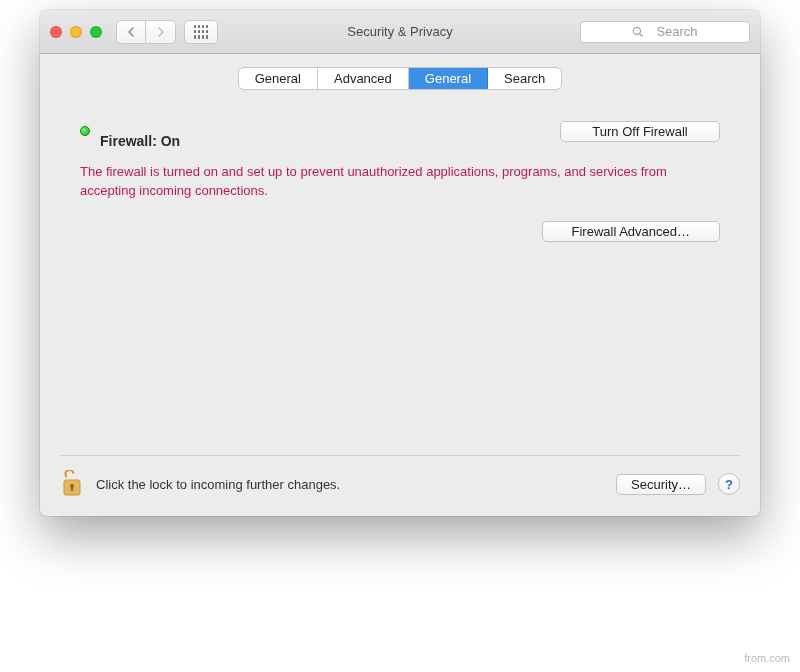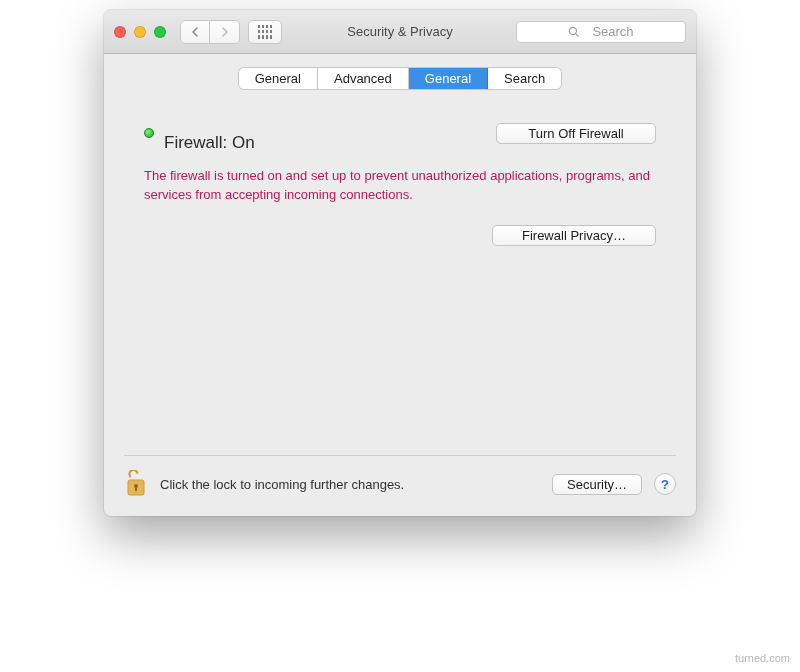--- a/index.html
+++ b/index.html
@@ -7,21 +7,21 @@
       font-family: -apple-system, "Helvetica Neue", Helvetica, Arial, sans-serif;
       background: #fff;
       width: 800px;
       height: 672px;
       display: flex;
       align-items: flex-start;
       justify-content: center;
       padding-top: 10px;
     }
     .window {
-      width: 592px;
+      width: 720px;
       background: #ececec;
       border-radius: 7px;
       box-shadow: 0 20px 50px rgba(0,0,0,0.35), 0 0 0 1px rgba(0,0,0,0.08);
       overflow: hidden;
       position: relative;
     }
     .titlebar {
       height: 44px;
       background: linear-gradient(#e9e9e9, #d9d9d9);
       border-bottom: 1px solid #b6b6b6;
@@ -82,21 +82,21 @@
       padding: 18px 40px 10px 40px;
       min-height: 360px;
       font-size: 13px; color: #2a2a2a;
     }
     .statusrow { display: flex; align-items: center; gap: 10px; margin-bottom: 14px; }
     .status-dot {
       width: 10px; height: 10px; border-radius: 50%;
       background: radial-gradient(circle at 35% 35%, #7cf07c, #1aaa1a);
       border: 0.5px solid #0a8a0a;
     }
-    .status-label { font-weight: 400; font-size: 17px; margin-top: 20px; }
+    .status-label { font-weight: 700; font-size: 14px; margin-top: 20px; }
     .push-btn {
       margin-left: auto;
       background: linear-gradient(#ffffff,#f3f3f3);
       border: 1px solid #c3c3c3; border-radius: 5px;
       padding: 2px 29px; font-size: 13px; color: #222;
       min-width: 160px; text-align: center;
     }
     .desc { line-height: 1.45; color: #be185d; max-width: 640px; }
     .optionsrow { display: flex; justify-content: flex-end; margin-top: 20px; }
     .hr { border-top: 1px solid #cfcfcf; margin: 0 20px; }
@@ -185,34 +185,34 @@
   <div class="content">
     <div class="statusrow">
       <div class="status-dot"></div>
       <div class="status-label">Firewall: On</div>
       <div class="push-btn">Turn Off Firewall</div>
     </div>
 
     <div class="desc">The firewall is turned on and set up to prevent unauthorized applications, programs, and services from accepting incoming connections.</div>
 
     <div class="optionsrow">
-      <div class="push-btn">Firewall Privacy…</div>
+      <div class="push-btn">Firewall Advanced…</div>
     </div>
   </div>
 
   <div class="hr"></div>
 
   <div class="footer">
     <svg class="lock" viewBox="0 0 24 28">
       <path d="M12 1c-3 0-5 2-5 5v2h2V6c0-1.8 1.2-3 3-3s3 1.2 3 3v1h2V6c0-3-2-5-5-5z" fill="#c99a3a" transform="rotate(-20 7 6) translate(-2 -1)"></path>
       <rect x="4" y="10" width="16" height="15" rx="2" fill="#e7b65a" stroke="#c99a3a"></rect>
       <circle cx="12" cy="16" r="2" fill="#8a6a2a"></circle>
       <rect x="11" y="17" width="2" height="4" fill="#8a6a2a"></rect>
     </svg>
     <div class="footer-text">Click the lock to incoming further changes.</div>
     <div class="spacer"></div>
     <div class="push-btn" style="min-width:auto; padding:2px 14px;">Security…</div>
     <div class="help">?</div>
   </div>
 
 </div>
 
-<div class="watermark">turned.com</div>
+<div class="watermark">from.com</div>
 
 </body></html>

